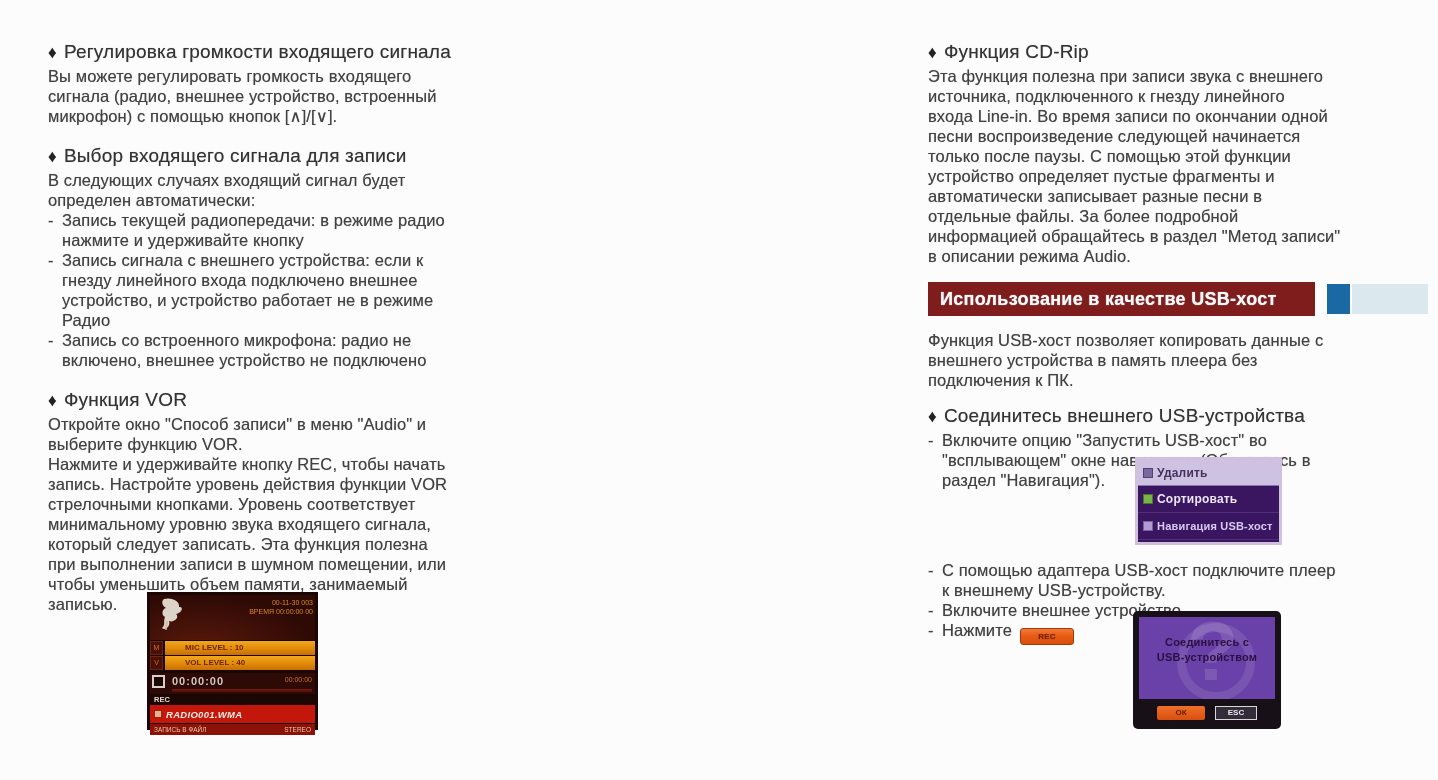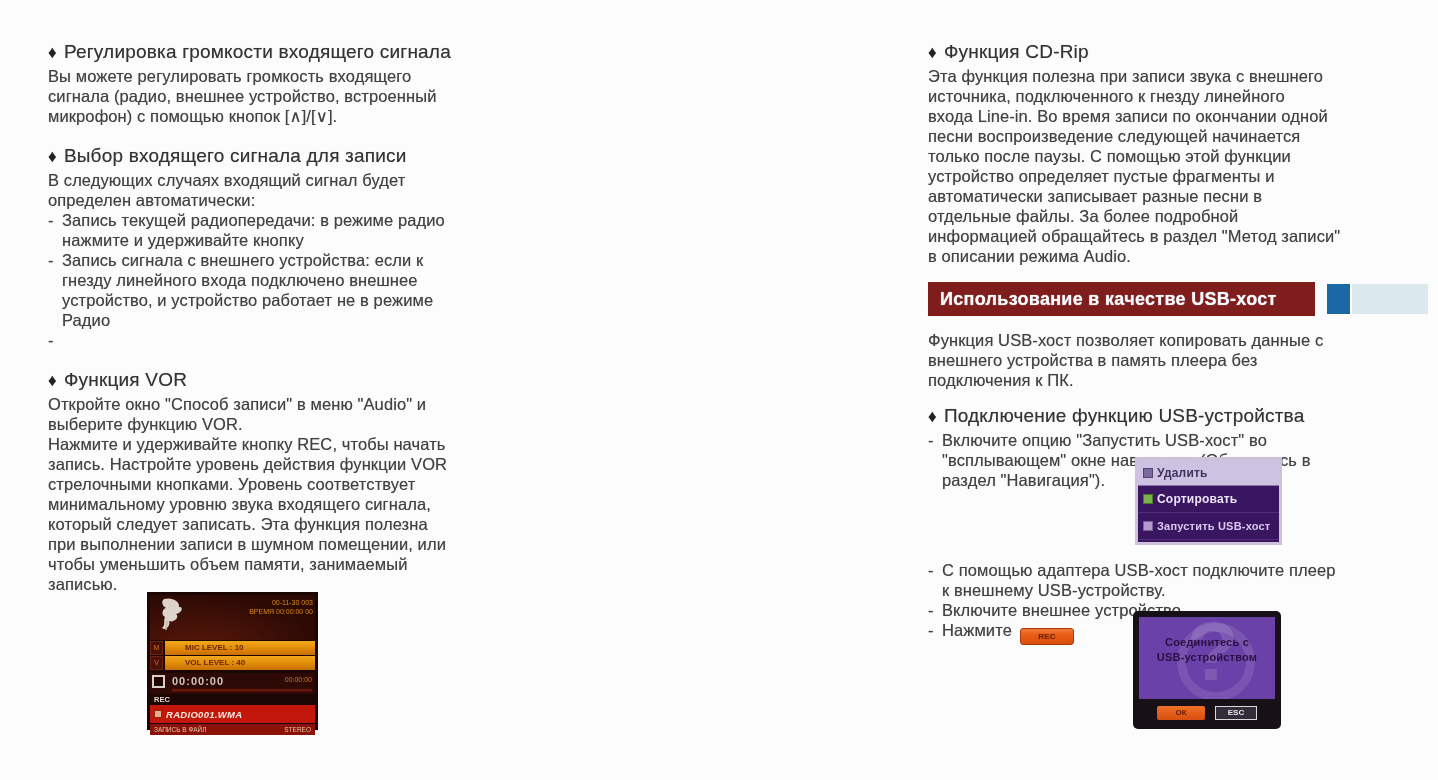--- a/index.html
+++ b/index.html
@@ -145,20 +145,22 @@
     </div>
     <div class="dash-row">
       <span class="dash body-text soft">-</span>
       <span class="body-text soft">Запись сигнала с внешнего устройства: если к
 гнезду линейного входа подключено внешнее
 устройство, и устройство работает не в режиме
 Радио</span>
     </div>
     <div class="dash-row">
       <span class="dash body-text soft">-</span>
+      <span class="body-text soft">Запись со встроенного микрофона: радио не
+включено, внешнее устройство не подключено</span>
     </div>
   </div>
 
   <div class="sec">
     <div class="sec-title soft"><span class="diamond">♦</span><span>Функция VOR</span></div>
     <div class="body-text soft">Откройте окно "Способ записи" в меню "Audio" и
 выберите функцию VOR.
 Нажмите и удерживайте кнопку REC, чтобы начать
 запись. Настройте уровень действия функции VOR
  стрелочными кнопками. Уровень соответствует
@@ -228,21 +230,21 @@
     <div class="usb-header-strip"></div>
   </div>
 
   <div class="sec" style="margin-bottom:12px;">
     <div class="body-text soft">Функция USB-хост позволяет копировать данные с
 внешнего устройства в память плеера без
 подключения к ПК.</div>
   </div>
 
   <div class="sec">
-    <div class="sec-title soft"><span class="diamond">♦</span><span>Подключение функцию USB-устройства</span></div>
+    <div class="sec-title soft"><span class="diamond">♦</span><span>Соединитесь внешнего USB-устройства</span></div>
     <div class="dash-row">
       <span class="dash body-text soft">-</span>
       <span class="body-text soft">Включите опцию "Запустить USB-хост" во
 "всплывающем" окне навигации. (Обратитесь в
 раздел "Навигация").</span>
     </div>
     <div class="dash-row" style="margin-top:70px;">
       <span class="dash body-text soft">-</span>
       <span class="body-text soft">С помощью адаптера USB-хост подключите плеер
 к внешнему USB-устройству.</span>
@@ -262,21 +264,21 @@
   <div class="popup-item first">
     <span class="mini-icon icon-del"></span>
     <span class="lbl">Удалить</span>
   </div>
   <div class="popup-item dark">
     <span class="mini-icon icon-sort"></span>
     <span class="lbl">Сортировать</span>
   </div>
   <div class="popup-item dark last">
     <span class="mini-icon icon-usb"></span>
-    <span class="lbl">Запустить USB-хост</span>
+    <span class="lbl">Навигация USB-хост</span>
   </div>
 </div>
 
 <div id="usb-dialog">
   <div class="dlg-screen">
     <span class="dlg-qcircle"></span>
     <span class="dlg-qmark">?</span>
     <div class="dlg-msg">Соединитесь с
 USB-устройством</div>
   </div>

